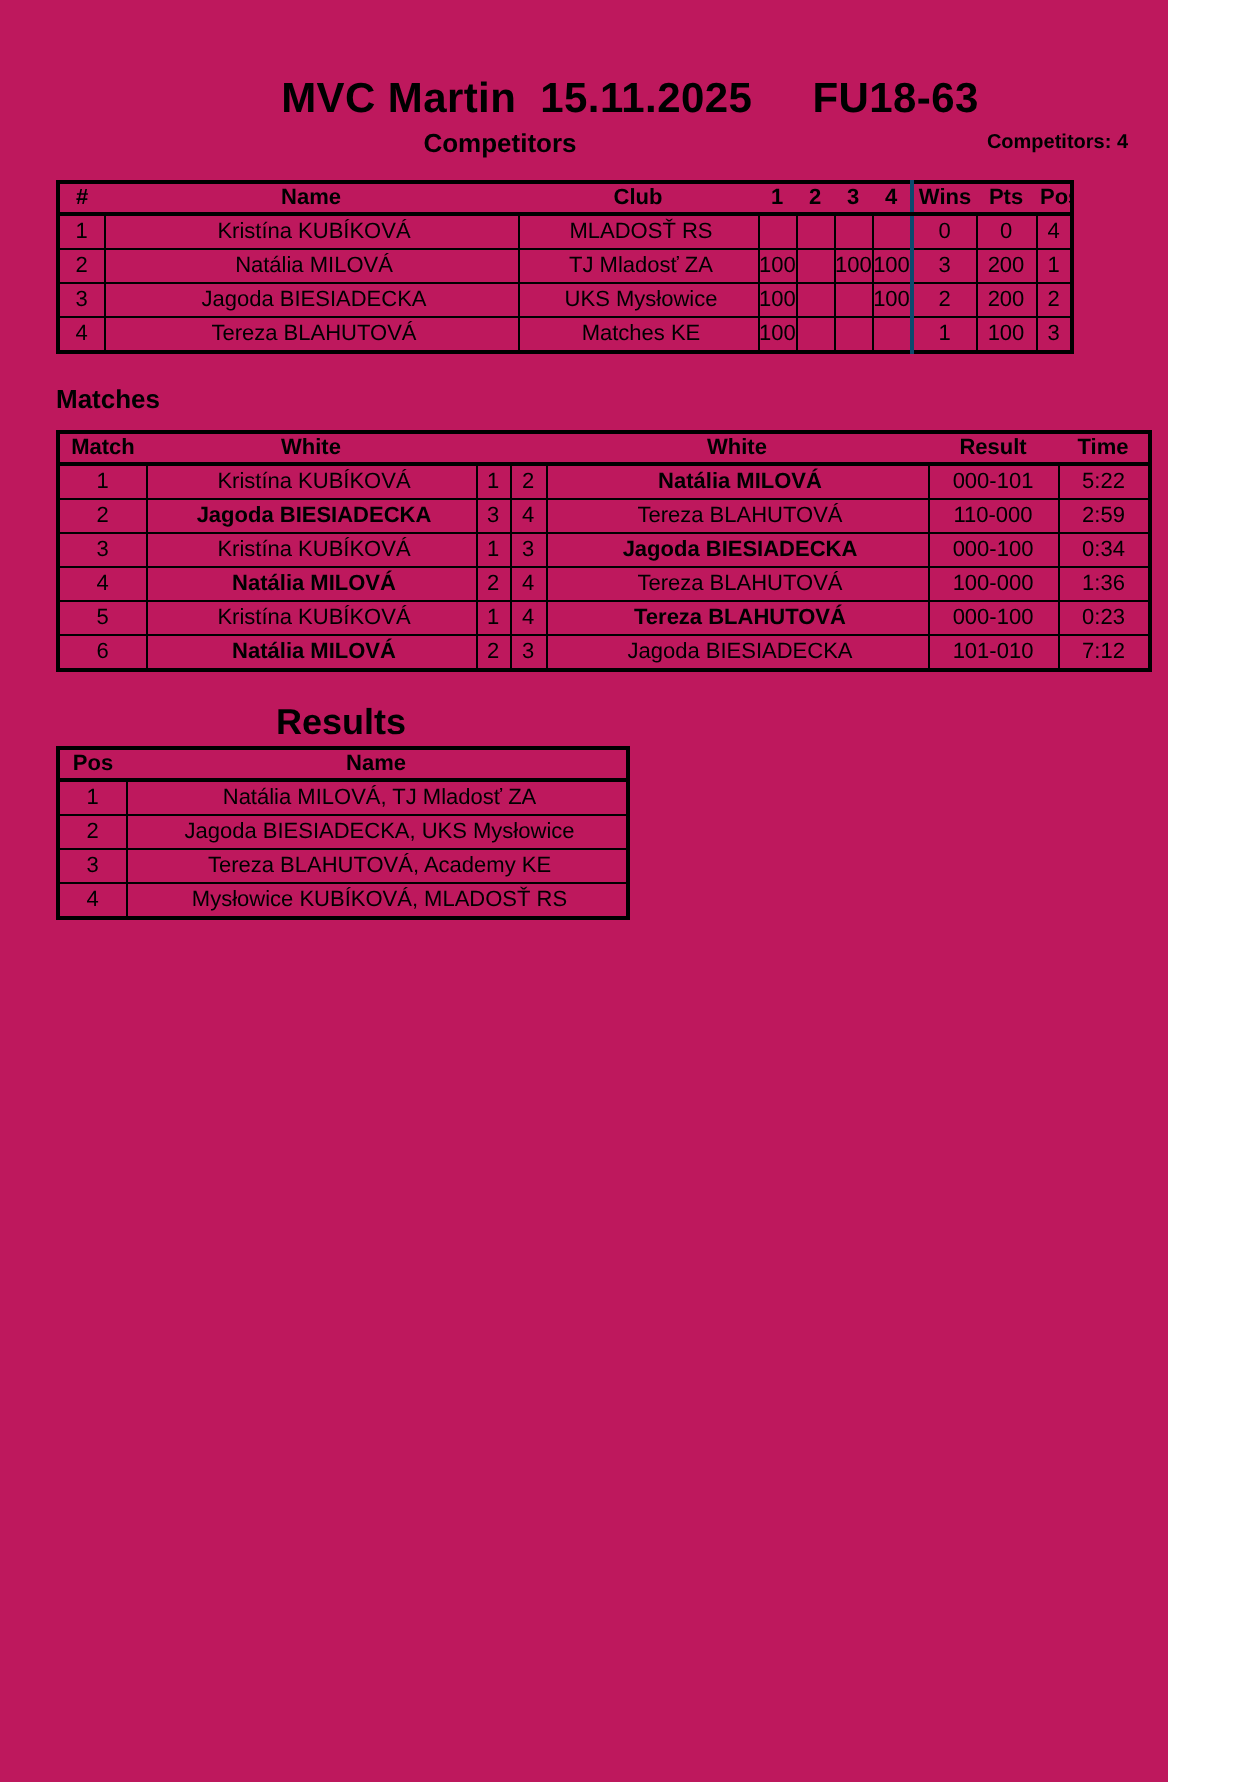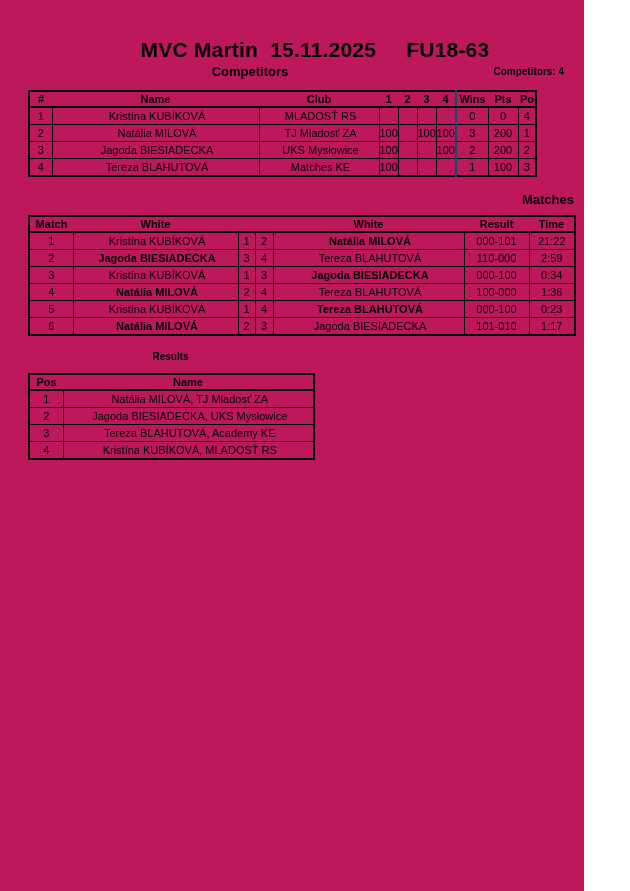--- a/index.html
+++ b/index.html
@@ -21,25 +21,25 @@
     position:absolute; top:64px; left:0; width:500px;
     text-align:center; font-size:13px; font-weight:bold;
   }
   .competitors-count {
     position:absolute; top:66px; right:20px;
     font-size:10px;
     font-weight:bold;
   }
   .section-title-matches {
     position:absolute; top:192px; left:28px; width:546px;
-    text-align:right; font-size:13px; font-weight:bold;
+    text-align:left; font-size:13px; font-weight:bold;
   }
   .section-title-results {
     position:absolute; top:351px; left:28px; width:285px;
-    text-align:center; font-size:10px; font-weight:bold;
+    text-align:center; font-size:18px; font-weight:bold;
   }
 
   table {
     position:absolute;
     border-collapse:collapse;
     table-layout:fixed;
     border:2px solid #000;
     font-size:11px;
   }
   th {
@@ -176,21 +176,21 @@
       </tr>
     </thead>
     <tbody>
         <tr>
           <td class="c">1</td>
           <td class="l">Kristína KUBÍKOVÁ</td>
           <td class="c">1</td>
           <td class="c">2</td>
           <td class="l b">Natália MILOVÁ</td>
           <td class="c">000-101</td>
-          <td class="c">21:22</td>
+          <td class="c">5:22</td>
         </tr>
         <tr>
           <td class="c">2</td>
           <td class="l b">Jagoda BIESIADECKA</td>
           <td class="c">3</td>
           <td class="c">4</td>
           <td class="l">Tereza BLAHUTOVÁ</td>
           <td class="c">110-000</td>
           <td class="c">2:59</td>
         </tr>
@@ -221,21 +221,21 @@
           <td class="c">000-100</td>
           <td class="c">0:23</td>
         </tr>
         <tr>
           <td class="c">6</td>
           <td class="l b">Natália MILOVÁ</td>
           <td class="c">2</td>
           <td class="c">3</td>
           <td class="l">Jagoda BIESIADECKA</td>
           <td class="c">101-010</td>
-          <td class="c">1:17</td>
+          <td class="c">7:12</td>
         </tr>
       </tbody>
   </table>
 
   <div class="section-title-results">Results</div>
 
   <table id="tbl-results">
     <colgroup>
       <col style="width:34px">
         <col style="width:251px">
@@ -254,18 +254,18 @@
         <tr>
           <td class="c">2</td>
           <td class="l">Jagoda BIESIADECKA, UKS Mysłowice</td>
         </tr>
         <tr>
           <td class="c">3</td>
           <td class="l">Tereza BLAHUTOVÁ, Academy KE</td>
         </tr>
         <tr>
           <td class="c">4</td>
-          <td class="l">Kristína KUBÍKOVÁ, MLADOSŤ RS</td>
+          <td class="l">Mysłowice KUBÍKOVÁ, MLADOSŤ RS</td>
         </tr>
       </tbody>
   </table>
 
 </div>
 
 </body></html>

